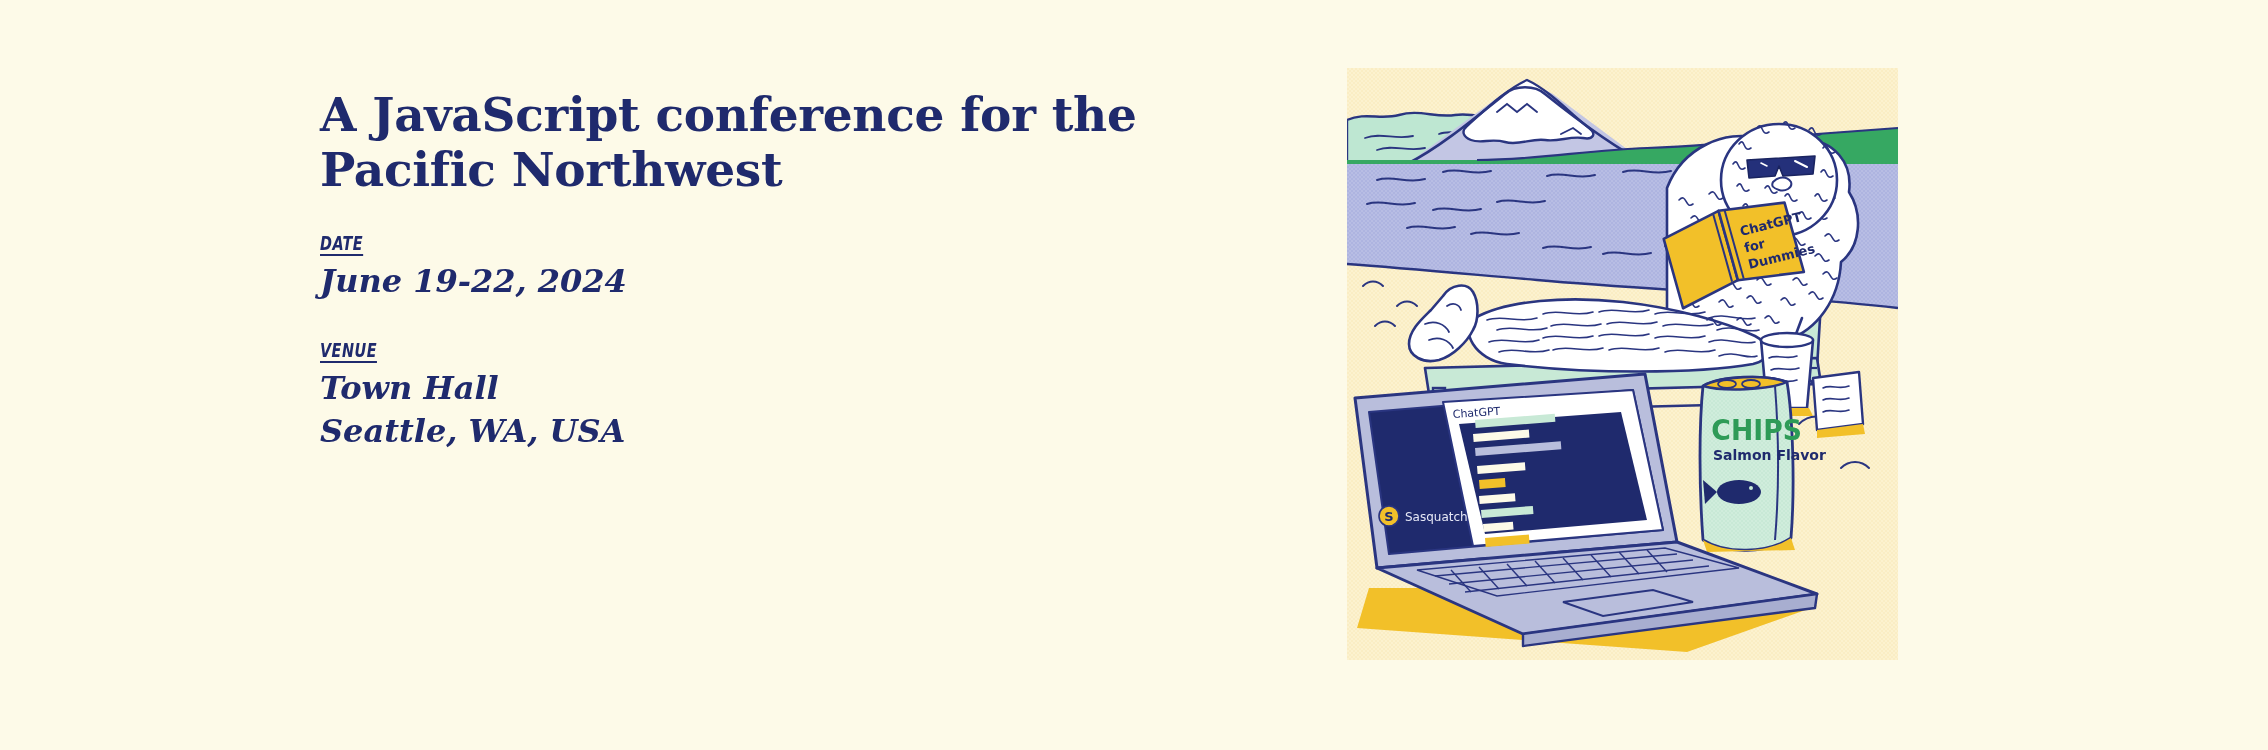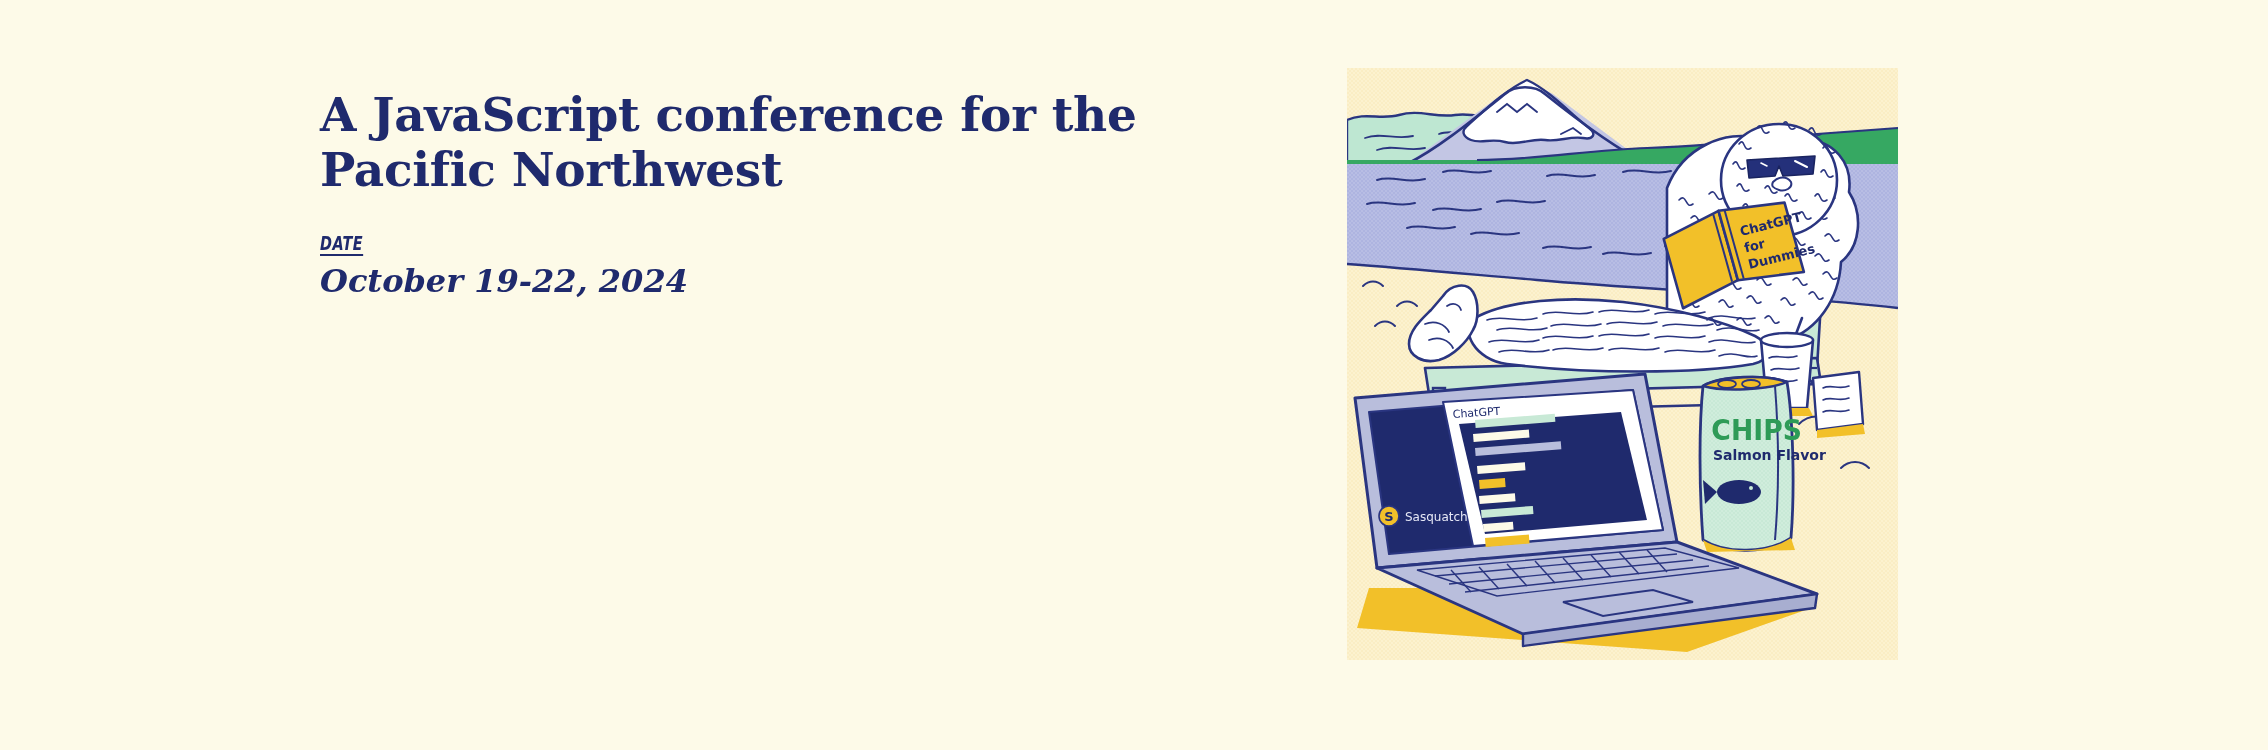--- a/index.html
+++ b/index.html
@@ -71,23 +71,28 @@
 
 <div id="hero">
 
   <div id="text-col">
 
     <h1 id="headline">A JavaScript conference for the
 Pacific Northwest</h1>
 
     <div class="info-block">
       <div class="info-label">DATE</div>
-      <p class="info-value">October 19-22, 2024</p>
+      <p class="info-value">June 19-22, 2024</p>
     </div>
 
+    <div class="info-block second">
+      <div class="info-label">VENUE</div>
+      <p class="info-value" style="white-space:pre-line;">Town Hall
+Seattle, WA, USA</p>
+    </div>
 
   </div>
 
   <div id="illo-wrap">
     <svg id="illo" viewBox="0 0 551 592" xmlns="http://www.w3.org/2000/svg">
       <defs>
         <pattern id="halftone" width="4" height="4" patternUnits="userSpaceOnUse">
           <rect width="4" height="4" fill="#FCF2CF"></rect>
           <circle cx="1" cy="1" r="0.75" fill="#F7E7B4"></circle>
           <circle cx="3" cy="3" r="0.75" fill="#F7E7B4"></circle>

